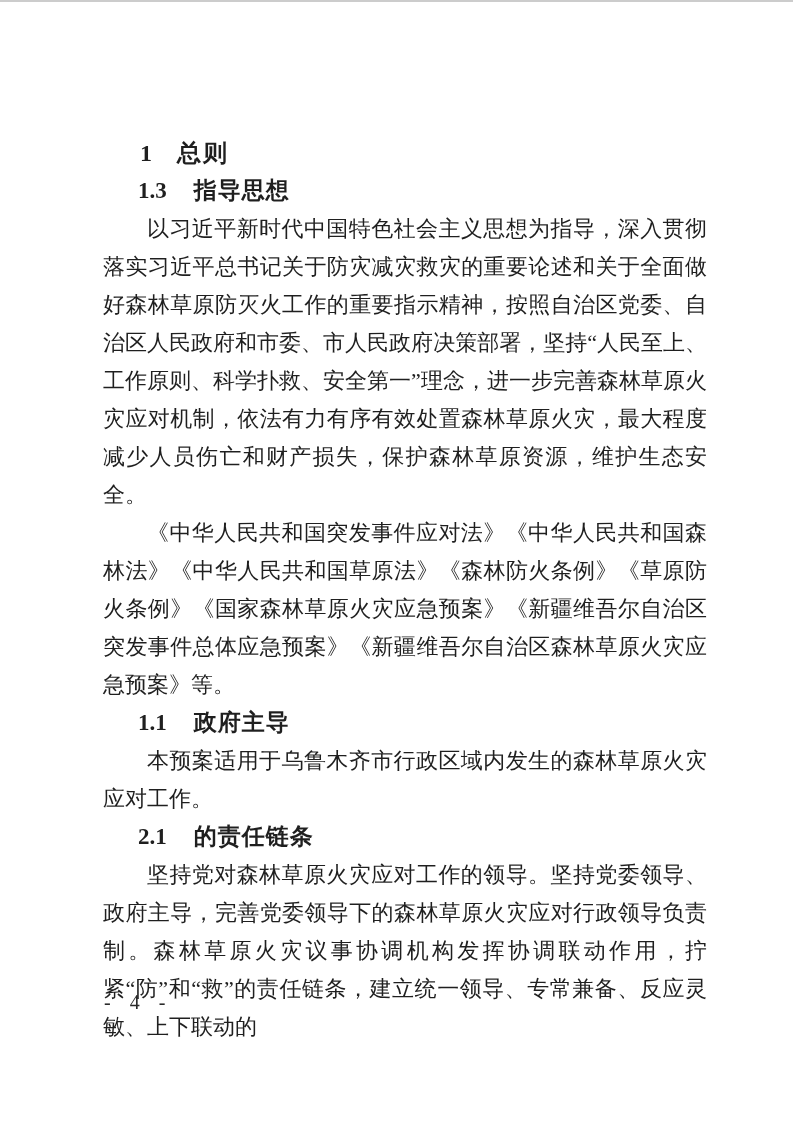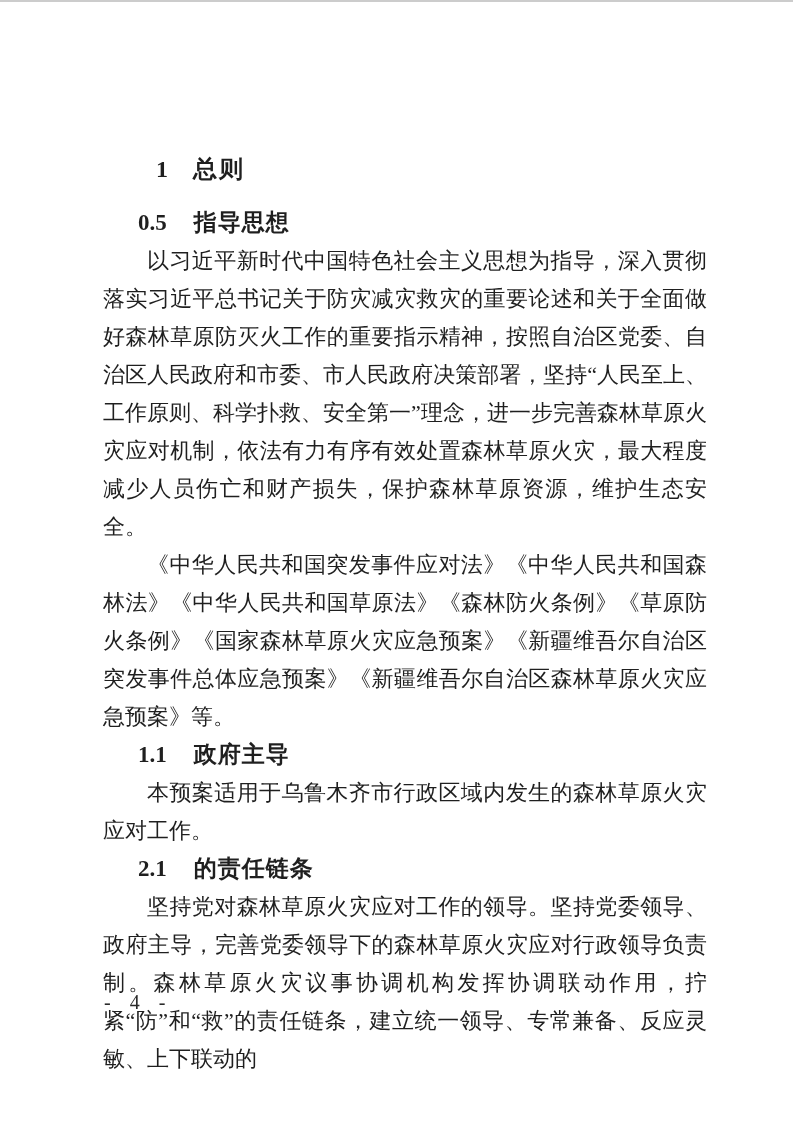--- a/index.html
+++ b/index.html
@@ -26,21 +26,21 @@
   .content {
     position: absolute;
     left: 103px;
     top: 134px;
     width: 604px;
     font-size: 22px;
     line-height: 38px;
     text-align: justify;
   }
   h1.chapter {
-    margin: 16px;
+    margin: 0;
     font-size: 24px;
     line-height: 38px;
     font-weight: bold;
     text-align: left;
   }
   .ch-num {
     padding-left: 37px;
     font-family: "Liberation Serif", "DejaVu Serif", serif;
   }
   .ch-title {
@@ -79,21 +79,21 @@
 </head>
 <body>
 
 <div class="page">
   <div class="top-edge"></div>
 
   <div class="content">
 
     <h1 class="chapter"><span class="ch-num">1</span><span class="ch-title">总则</span></h1>
 
-    <h2 class="section"><span class="sec-num">0.5</span><span class="sec-title">指导思想</span></h2>
+    <h2 class="section"><span class="sec-num">1.3</span><span class="sec-title">指导思想</span></h2>
 
     <p class="para">以习近平新时代中国特色社会主义思想为指导，深入贯彻落实习近平总书记关于防灾减灾救灾的重要论述和关于全面做好森林草原防灭火工作的重要指示精神，按照自治区党委、自治区人民政府和市委、市人民政府决策部署，坚持“人民至上、工作原则、科学扑救、安全第一”理念，进一步完善森林草原火灾应对机制，依法有力有序有效处置森林草原火灾，最大程度减少人员伤亡和财产损失，保护森林草原资源，维护生态安全。</p>
 
 
     <p class="para">《中华人民共和国突发事件应对法》《中华人民共和国森林法》《中华人民共和国草原法》《森林防火条例》《草原防火条例》《国家森林草原火灾应急预案》《新疆维吾尔自治区突发事件总体应急预案》《新疆维吾尔自治区森林草原火灾应急预案》等。</p>
 
     <h2 class="section"><span class="sec-num">1.1</span><span class="sec-title">政府主导</span></h2>
 
     <p class="para">本预案适用于乌鲁木齐市行政区域内发生的森林草原火灾应对工作。</p>
 

